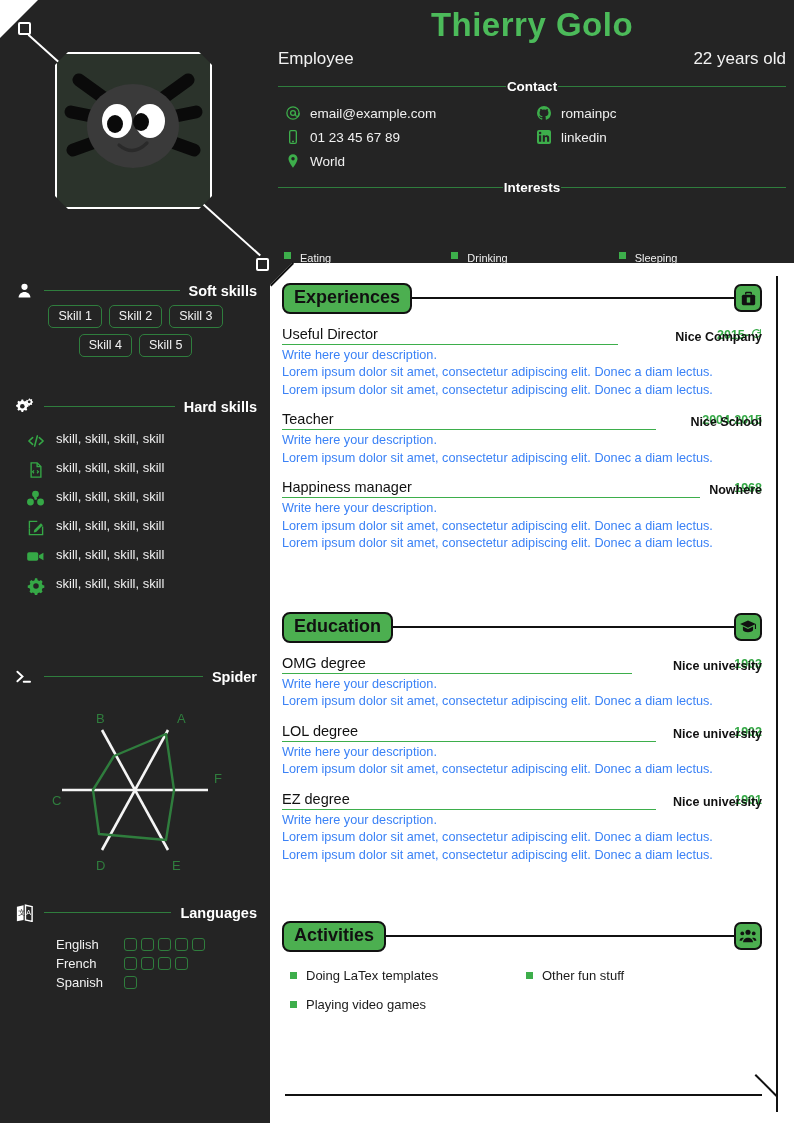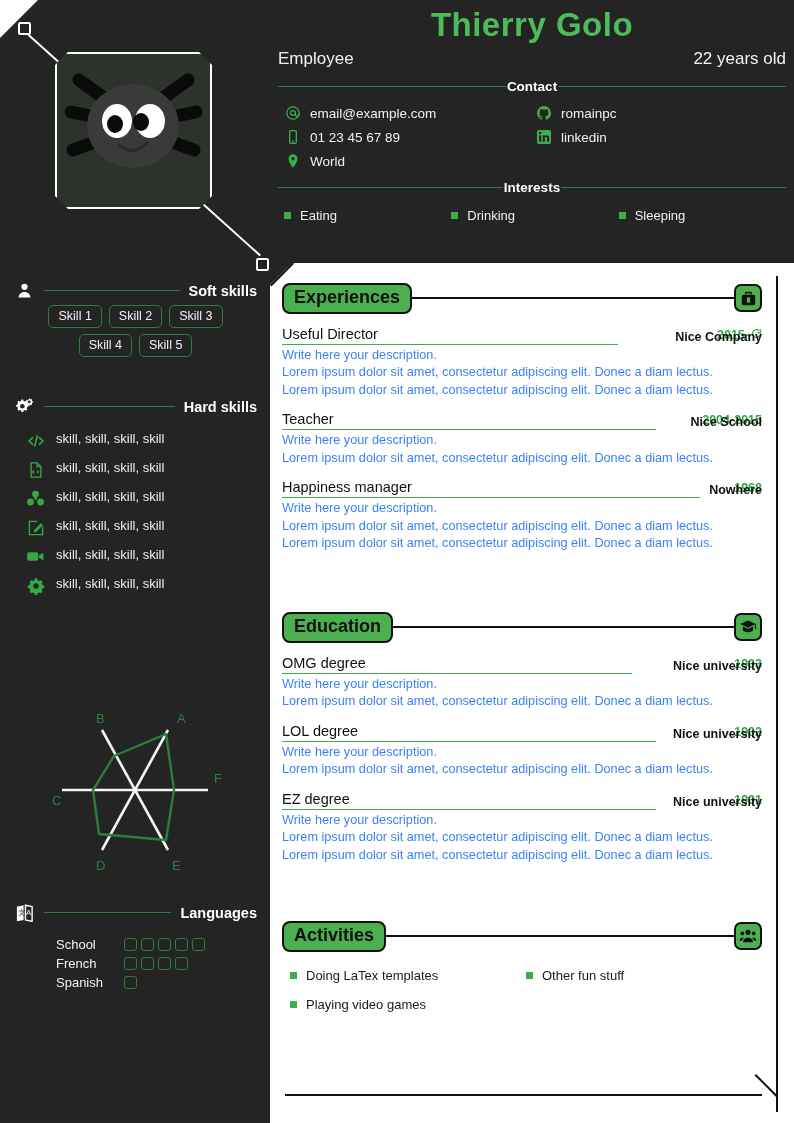--- a/index.html
+++ b/index.html
@@ -77,21 +77,21 @@
   .rule-title .ln{ flex:1; height:1.6px; background:#2f7d3d; }
   .rule-title .tx{ color:#ffffff; font-size:13.5px; font-weight:bold; white-space:nowrap; }
 
   .contact-grid{
     display:grid; grid-template-columns:1fr 1fr; row-gap:7px; margin-top:11px; padding-left:6px;
   }
   .c-item{ display:flex; align-items:center; gap:9px; color:#f0f0f0; font-size:13.5px; }
   .c-ic{ width:17px; height:17px; display:flex; align-items:center; justify-content:center; color:#3DAE4B; flex:0 0 17px; }
 
   .interest-grid{ display:grid; grid-template-columns:1fr 1fr 1fr; margin-top:13px; padding-left:6px; }
-  .i-item{ display:flex; align-items:center; gap:9px; color:#f0f0f0; font-size:13px; }
+  .i-item{ display:flex; align-items:flex-start; gap:9px; color:#f0f0f0; font-size:11px;margin-top:44px; }
   .sqb{ width:7px; height:7px; background:#3DAE4B; flex:0 0 7px; }
 
   
   .side-sec{ position:absolute; left:14px; width:243px; }
   .side-head{ display:flex; align-items:center; gap:9px; }
   .side-head .ic{ width:21px; height:21px; flex:0 0 21px; display:flex; align-items:center; justify-content:center; color:#ffffff; }
   .side-head .ln{ flex:1; height:1.6px; background:#2f7d3d; }
   .side-head .tx{ color:#ffffff; font-size:14.5px; font-weight:bold; white-space:nowrap; }
 
   .chips{ margin-top:4px; }
@@ -372,20 +372,32 @@
           <svg width="18" height="18" viewBox="0 0 24 24" fill="currentColor">
             <path d="M13.6 1.8l.6 2.4 2.2 1 2.2-1.1 2.2 2.2-1.1 2.2 1 2.2 2.4.6v3.1l-2.4.6-1 2.2 1.1 2.2-2.2 2.2-2.2-1.1-2.2 1-.6 2.4h-3.1l-.6-2.4-2.2-1-2.2 1.1-2.2-2.2 1.1-2.2-1-2.2-2.4-.6v-3.1l2.4-.6 1-2.2L3.5 6.3l2.2-2.2 2.2 1.1 2.2-1 .6-2.4z"></path>
             <circle cx="12" cy="12" r="3.7" fill="#242424"></circle>
           </svg>
         </span>
         <span class="hs-tx">skill, skill, skill, skill</span>
       </div>
     </div>
   </div>
 
+  <div class="side-sec" style="top:666px;">
+    <div class="side-head">
+      <span class="ic">
+        <svg width="19" height="19" viewBox="0 0 24 24" fill="none" stroke="currentColor" stroke-width="2.4" stroke-linecap="round">
+          <polyline points="3,6 9.5,12 3,18"></polyline>
+          <line x1="11" y1="18.6" x2="19" y2="18.6"></line>
+        </svg>
+      </span>
+      <span class="ln"></span>
+      <span class="tx">Spider</span>
+    </div>
+  </div>
 
   <div class="spider-box" style="top:694px;">
     <svg width="243" height="190" viewBox="0 0 243 190">
 
       <g stroke="#f5f5f5" stroke-width="2.6" stroke-linecap="butt">
         <line x1="88" y1="36" x2="154" y2="156"></line>
         <line x1="154" y1="36" x2="88" y2="156"></line>
         <line x1="48" y1="96" x2="194" y2="96"></line>
       </g>
 
@@ -411,21 +423,21 @@
           <text x="14.2" y="15.6" font-size="9" fill="currentColor" stroke="none" font-family="Liberation Sans, sans-serif">A</text>
           <text x="4.0" y="15.6" font-size="9" fill="#242424" stroke="none" font-family="Liberation Sans, sans-serif">文</text>
         </svg>
       </span>
       <span class="ln"></span>
       <span class="tx">Languages</span>
     </div>
 
     <div class="lang-tbl">
       <div class="lang-row">
-        <span class="lang-nm">School</span>
+        <span class="lang-nm">English</span>
         <span class="lang-bx">
           <span class="lbox"></span>
           <span class="lbox"></span>
           <span class="lbox"></span>
           <span class="lbox"></span>
           <span class="lbox"></span>
         </span>
       </div>
       <div class="lang-row">
         <span class="lang-nm">French</span>

